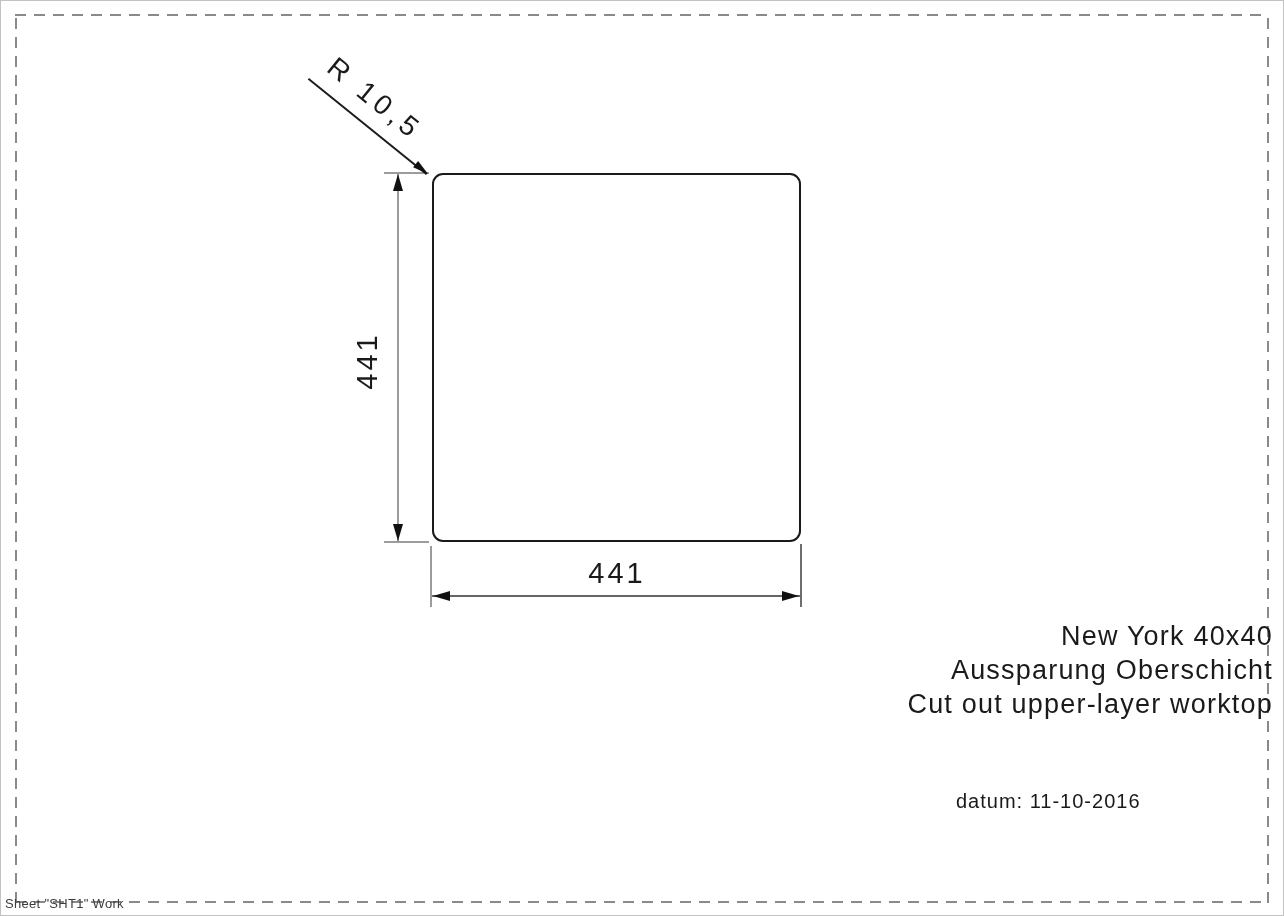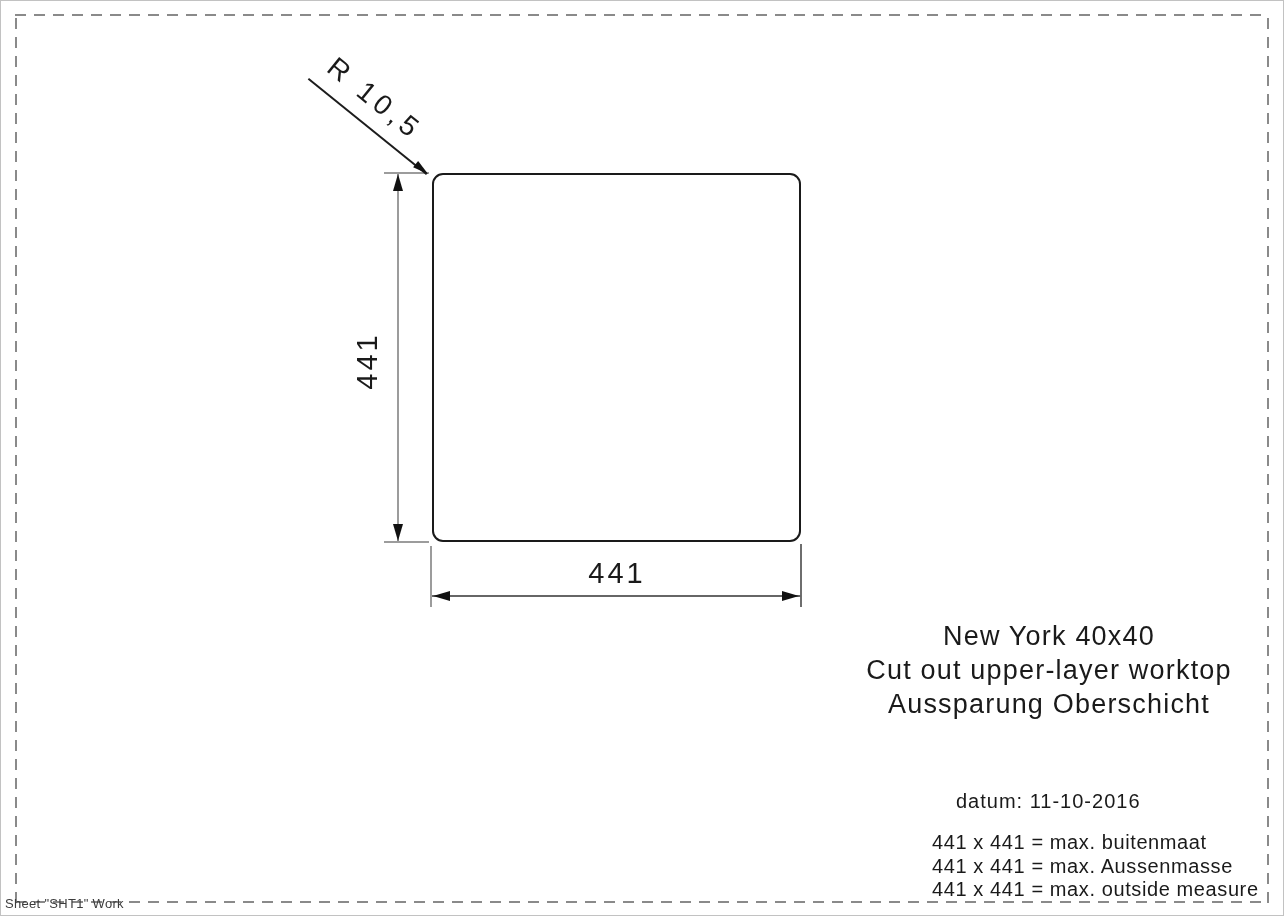--- a/index.html
+++ b/index.html
@@ -68,21 +68,21 @@
   .dim-label { position: absolute; font-size: 29px; letter-spacing: 3px; color: #1a1a1a; }
   .dim-v-label {
     left: 320px; top: 345px; width: 92px; height: 30px; line-height: 30px;
     text-align: center; transform: rotate(-90deg);
   }
   .dim-h-label { left: 539px; top: 556px; width: 154px; text-align: center; }
 
   
   .title-block {
     position: absolute; left: 824px; top: 618px; width: 448px;
-    text-align: center; font-size: 27px; line-height: 34px; letter-spacing: 1.2px;
+    text-align: right; font-size: 27px; line-height: 34px; letter-spacing: 1.2px;
   }
   .date-label { position: absolute; left: 955px; top: 789px; font-size: 20px; letter-spacing: 1px; text-align: right; }
   .notes { position: absolute; left: 931px; top: 830px; font-size: 20px; line-height: 23.5px; letter-spacing: 0.6px; }
 
   
   .sheet-label {
     position: absolute; left: 4px; top: 895px;
     font-size: 13px; letter-spacing: 0.3px; color: #3c3c3c; white-space: nowrap;
   }
 </style>
@@ -114,27 +114,22 @@
   <div class="leader">
     <div class="leader-arrow"></div>
     <div class="radius-label">R 10,5</div>
   </div>
 
   <div class="dim-label dim-v-label">441</div>
   <div class="dim-label dim-h-label">441</div>
 
   <div class="title-block">
     <div>New York 40x40</div>
+    <div>Aussparung Oberschicht</div>
     <div>Cut out upper-layer worktop</div>
-    <div>Aussparung Oberschicht</div>
   </div>
 
   <div class="date-label">datum: 11-10-2016</div>
 
-  <div class="notes">
-    <div>441 x 441 = max. buitenmaat</div>
-    <div>441 x 441 = max. Aussenmasse</div>
-    <div>441 x 441 = max. outside measure</div>
-  </div>
 
   <div class="sheet-label">Sheet "SHT1" Work</div>
 
 </div>
 
 </body></html>

